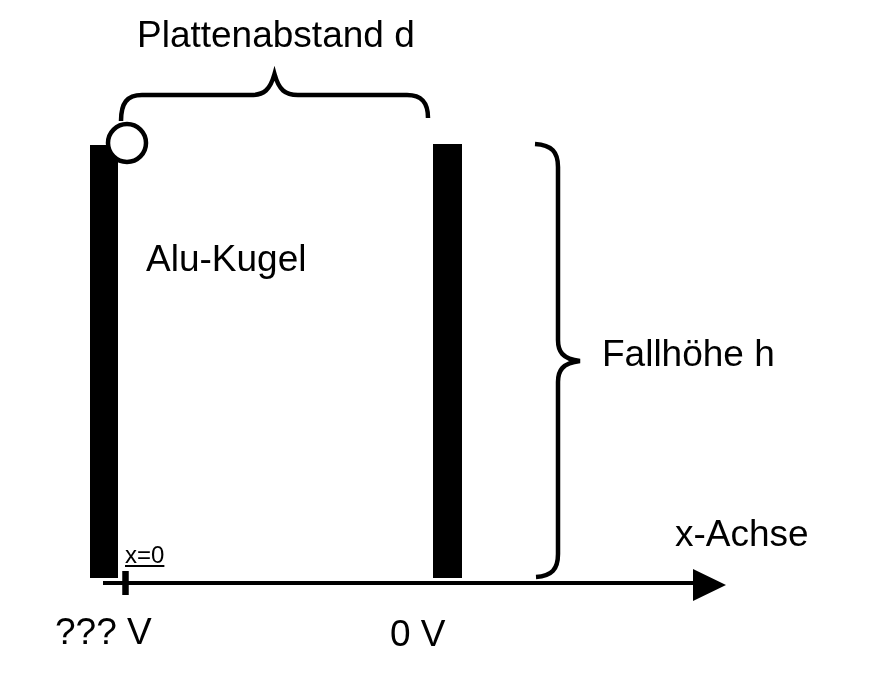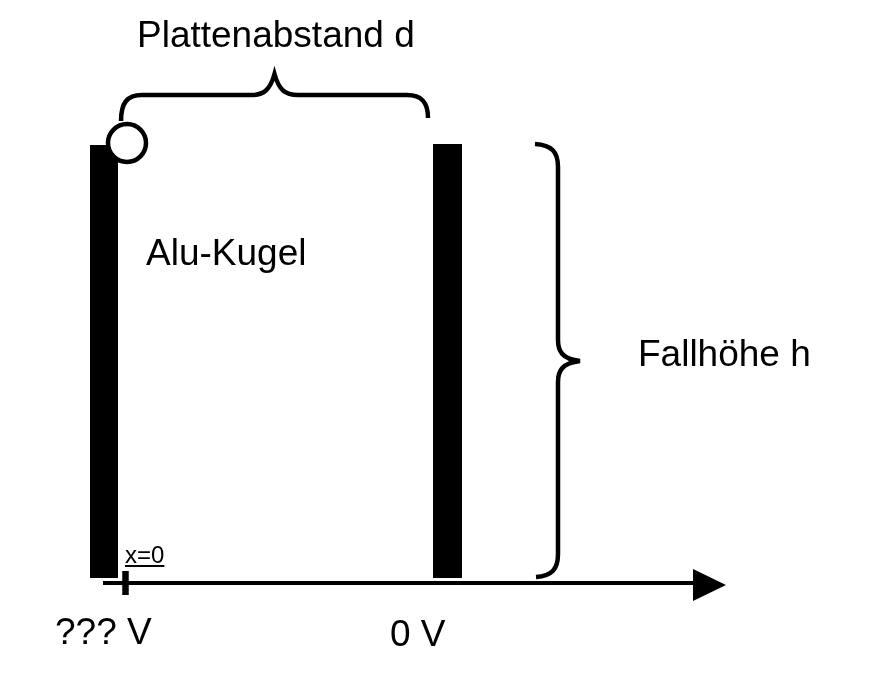--- a/index.html
+++ b/index.html
@@ -74,26 +74,27 @@
 
     <line x1="103" y1="583" x2="703" y2="583" stroke-width="4.2" stroke="#000000"></line>
 
     <line x1="125.5" y1="571" x2="125.5" y2="595" stroke-width="6.5" stroke="#000000"></line>
 
     <polygon points="693,569 693,601 726,585" fill="#000000"></polygon>
   </svg>
 
   <div class="label fs-main" style="left:137px; top:16px;">Plattenabstand d</div>
 
-  <div class="label ball-label" style="left:146px; top:148px;">
+  <div class="label ball-label" style="left:146px; top:154px;">
     <div>Alu-Kugel</div>
   </div>
 
-  <div class="label fs-main" style="left:602px; top:335px;margin-left:36px;">Fallhöhe h</div>
+  <div class="label fs-main" style="left:602px; top:335px;">Fallhöhe h</div>
 
+  <div class="label fs-main" style="left:675px; top:515px;">x-Achse</div>
 
   <div class="label fs-small" style="left:125px; top:543px;text-decoration:underline;">x=0</div>
 
   <div class="label fs-main" style="left:55px; top:613px;">??? V</div>
 
   <div class="label fs-main" style="left:390px; top:615px;">0 V</div>
 
 </div>
 
 </body></html>

